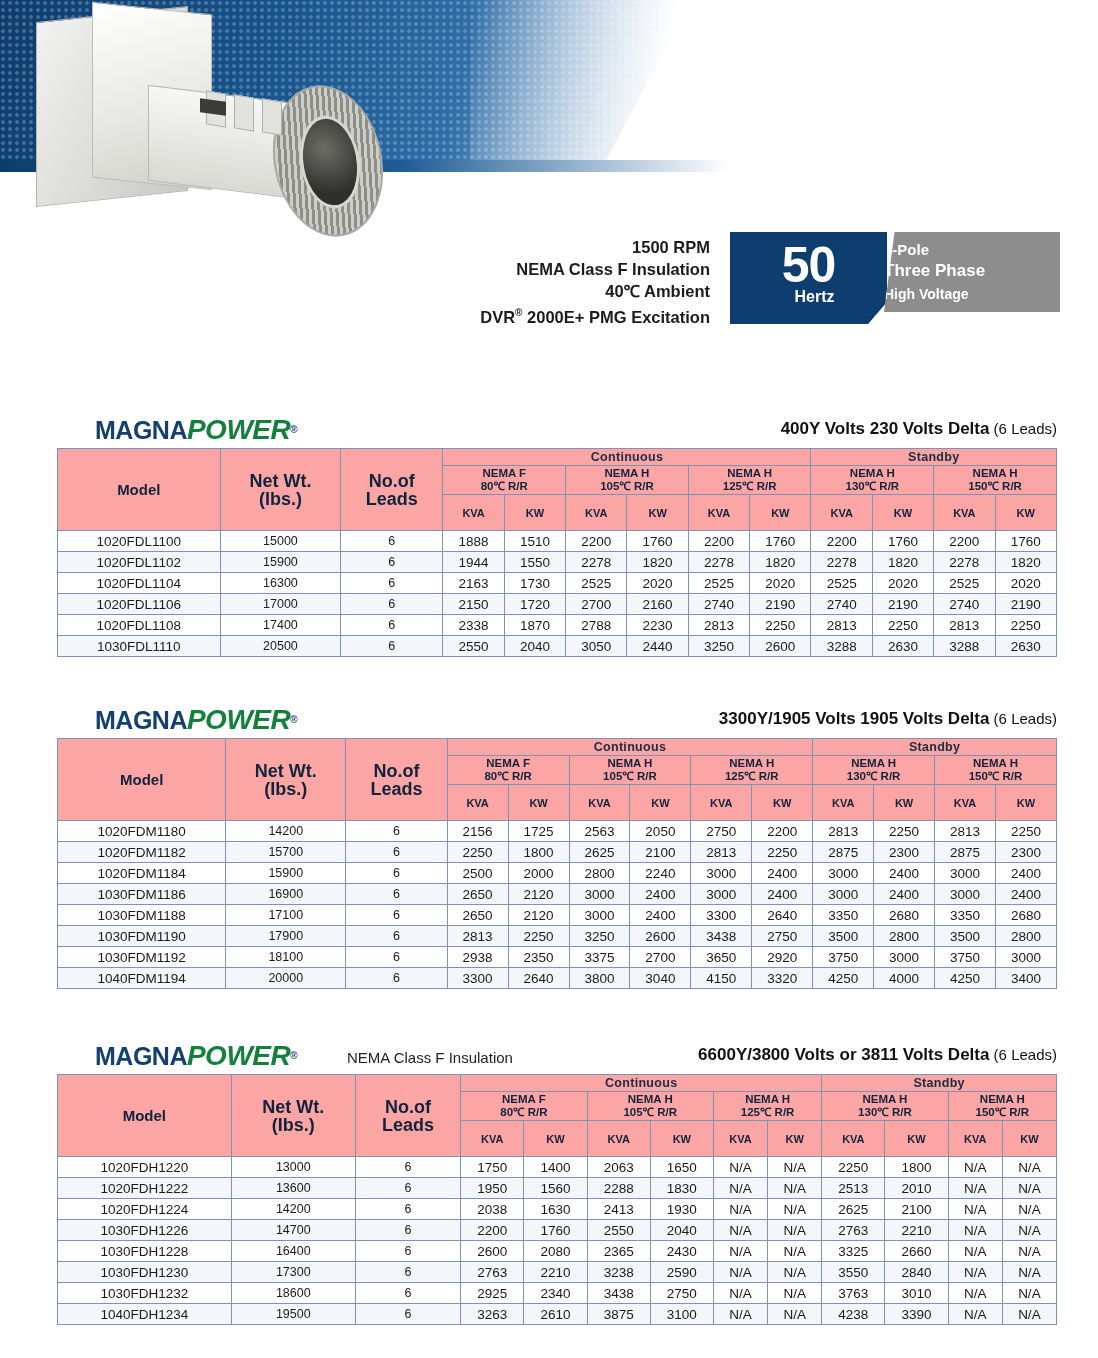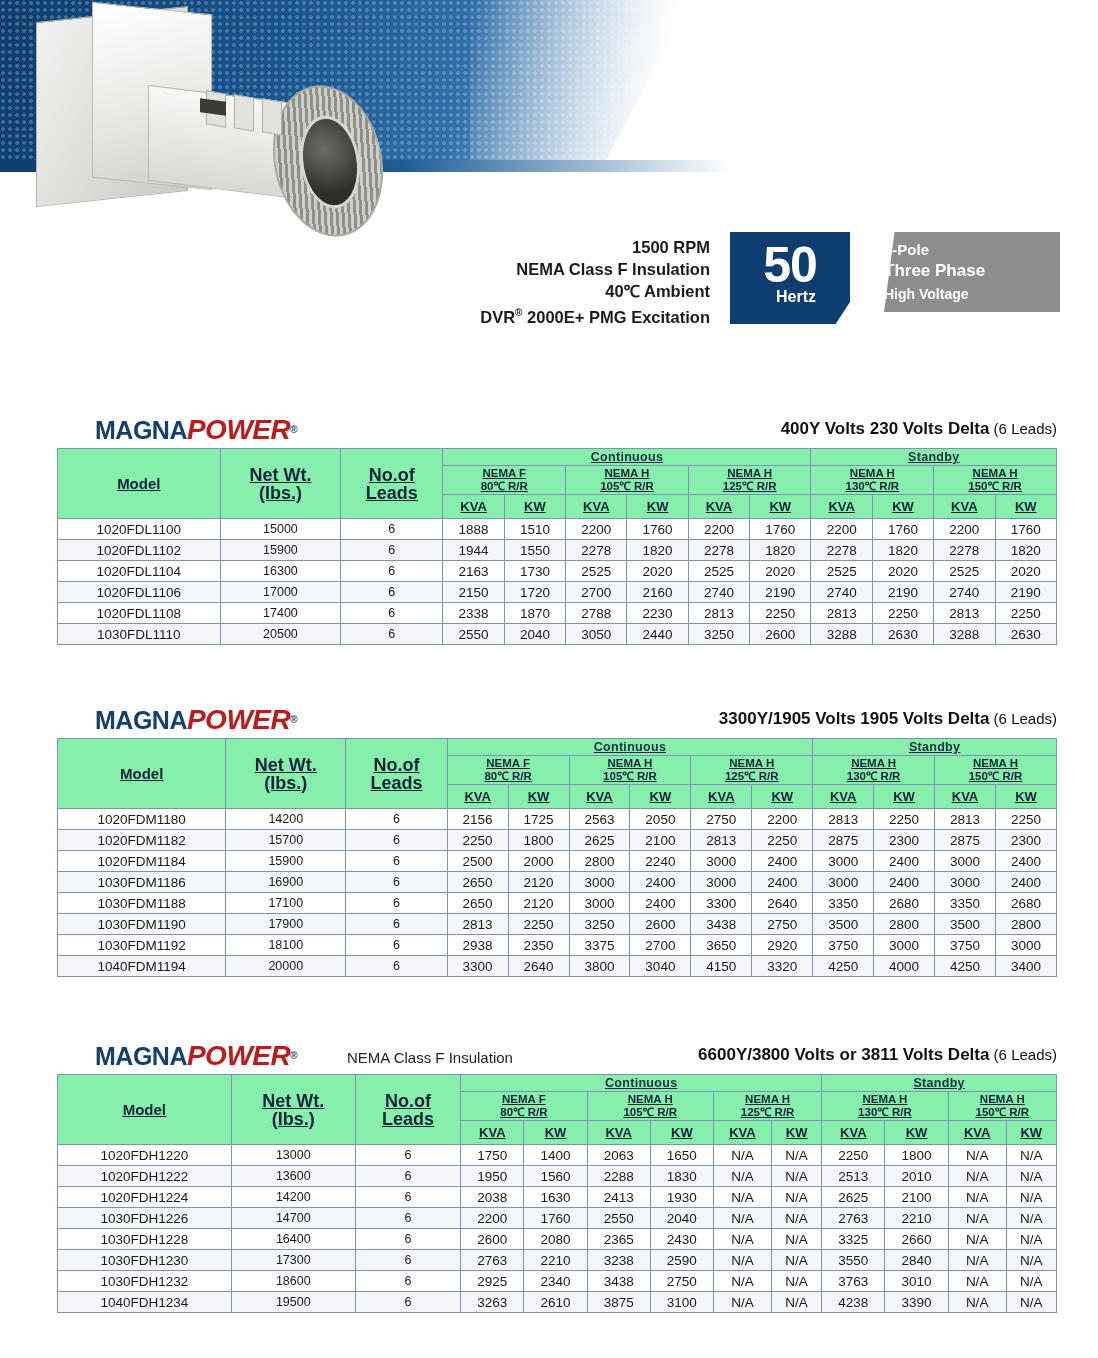--- a/index.html
+++ b/index.html
@@ -87,65 +87,65 @@
 
   
   .specs {
     position:absolute; left:400px; top:236px; width:310px;
     text-align:right;
     font-size:16.5px; font-weight:bold; line-height:22px; color:#1b1b1b;
   }
   .specs sup { font-size:10px; }
 
   .hz-badge {
-    position:absolute; left:730px; top:232px; width:120px; height:92px;
+    position:absolute; left:730px; top:232px; width:157px; height:92px;
     background:#0e3e6f; color:#fff; text-align:center;
     clip-path:polygon(0 0, 100% 0, 100% 76%, 88% 100%, 0 100%);
   }
   .hz-badge .n { font-size:50px; font-weight:bold; line-height:54px; padding-top:6px; letter-spacing:-1px; }
   .hz-badge .u { font-size:16px; font-weight:bold; margin-top:-4px;padding-left:12px; }
 
   .phase-badge {
     position:absolute; left:884px; top:232px; width:176px; height:80px;
     background:#8d8d8d; color:#ffffff; text-align:left;
     clip-path:polygon(6% 0, 100% 0, 100% 100%, 0 100%);
   }
   .phase-badge div { font-weight:bold; }
   .phase-badge .l1 { font-size:15px; padding-top:9px; }
   .phase-badge .l2 { font-size:17px; padding-top:3px; }
   .phase-badge .l3 { font-size:14px; padding-top:5px; }
 
   
   .logo { font-weight:bold; letter-spacing:-0.5px; white-space:nowrap; }
   .logo .magna { color:#13406f; font-size:25px; }
-  .logo .power { color:#b91c1c; font-size:28px; font-style:italic; }
+  .logo .power { color:#15803d; font-size:28px; font-style:italic; }
   .logo .reg { color:#13406f; font-size:10px; vertical-align:super; }
 
   .section { position:absolute; width:1000px; left:57px; }
   .sec-head { position:relative; height:34px; }
   .sec-head .logo { position:absolute; left:38px; top:0; }
   .sec-head .sub {
     position:absolute; left:290px; top:9px;
     font-size:15px; color:#222;
   }
   .sec-head .volts {
     position:absolute; right:0; top:5px;
     font-size:17px; font-weight:bold; color:#111; white-space:nowrap;
   }
   .sec-head .volts .leads { font-weight:normal; font-size:15px; }
 
   
   table { border-collapse:collapse; width:1000px; }
   th, td { border:1px solid #7b93b5; text-align:center; }
   thead th {
-    background:#86efac; color:#10233c; font-weight:bold;text-decoration:underline;
+    background:#fca5a5; color:#10233c; font-weight:bold;
   }
   .hdr-group { font-size:12.5px; letter-spacing:.3px; color:#1b2c44; }
   .hdr-nema { font-size:11.5px; line-height:13px; }
-  .hdr-unit { font-size:13px; height:24px; }
+  .hdr-unit { font-size:11px; height:36px; }
   .hdr-model { font-size:15px; }
   .hdr-side { font-size:18px; line-height:18px; }
   tbody td { font-size:13.5px; height:21px; background:#ffffff; }
   tbody tr:nth-child(even) td { background:#f4f6f9; }
   tbody td.model { font-size:13.5px; }
   tbody td.small { font-size:12.5px; }
 </style>
 </head>
 <body>
 

